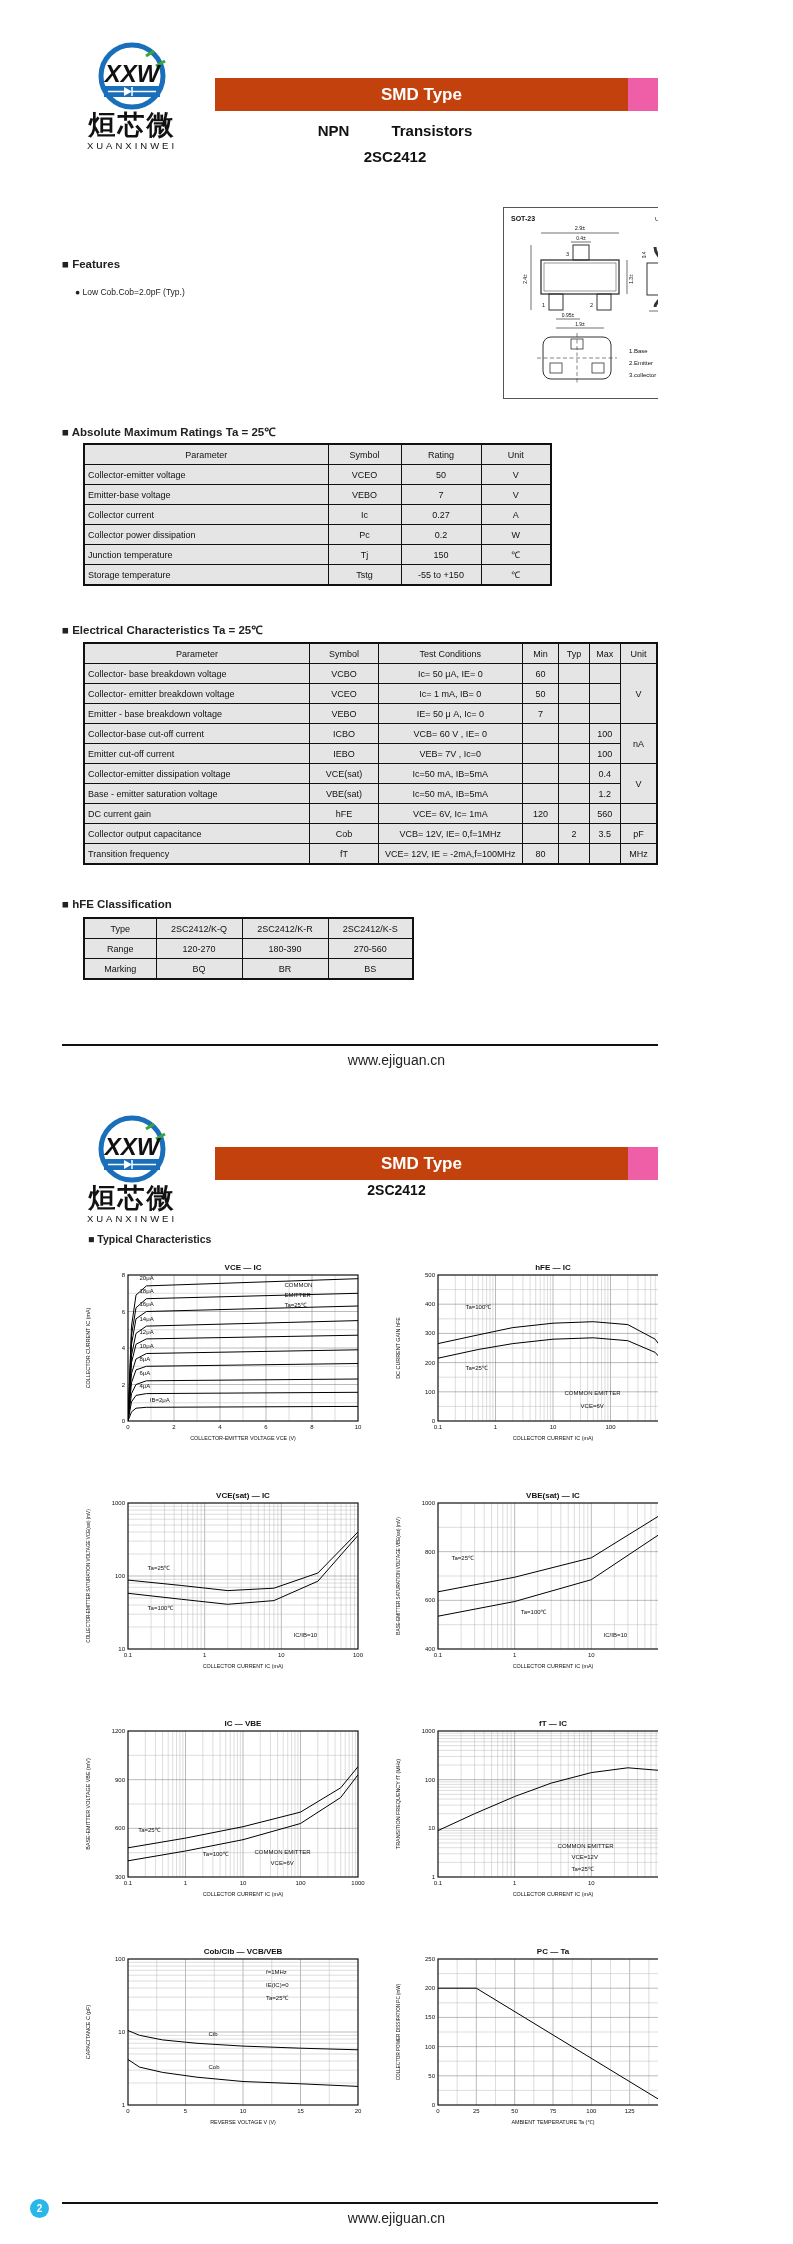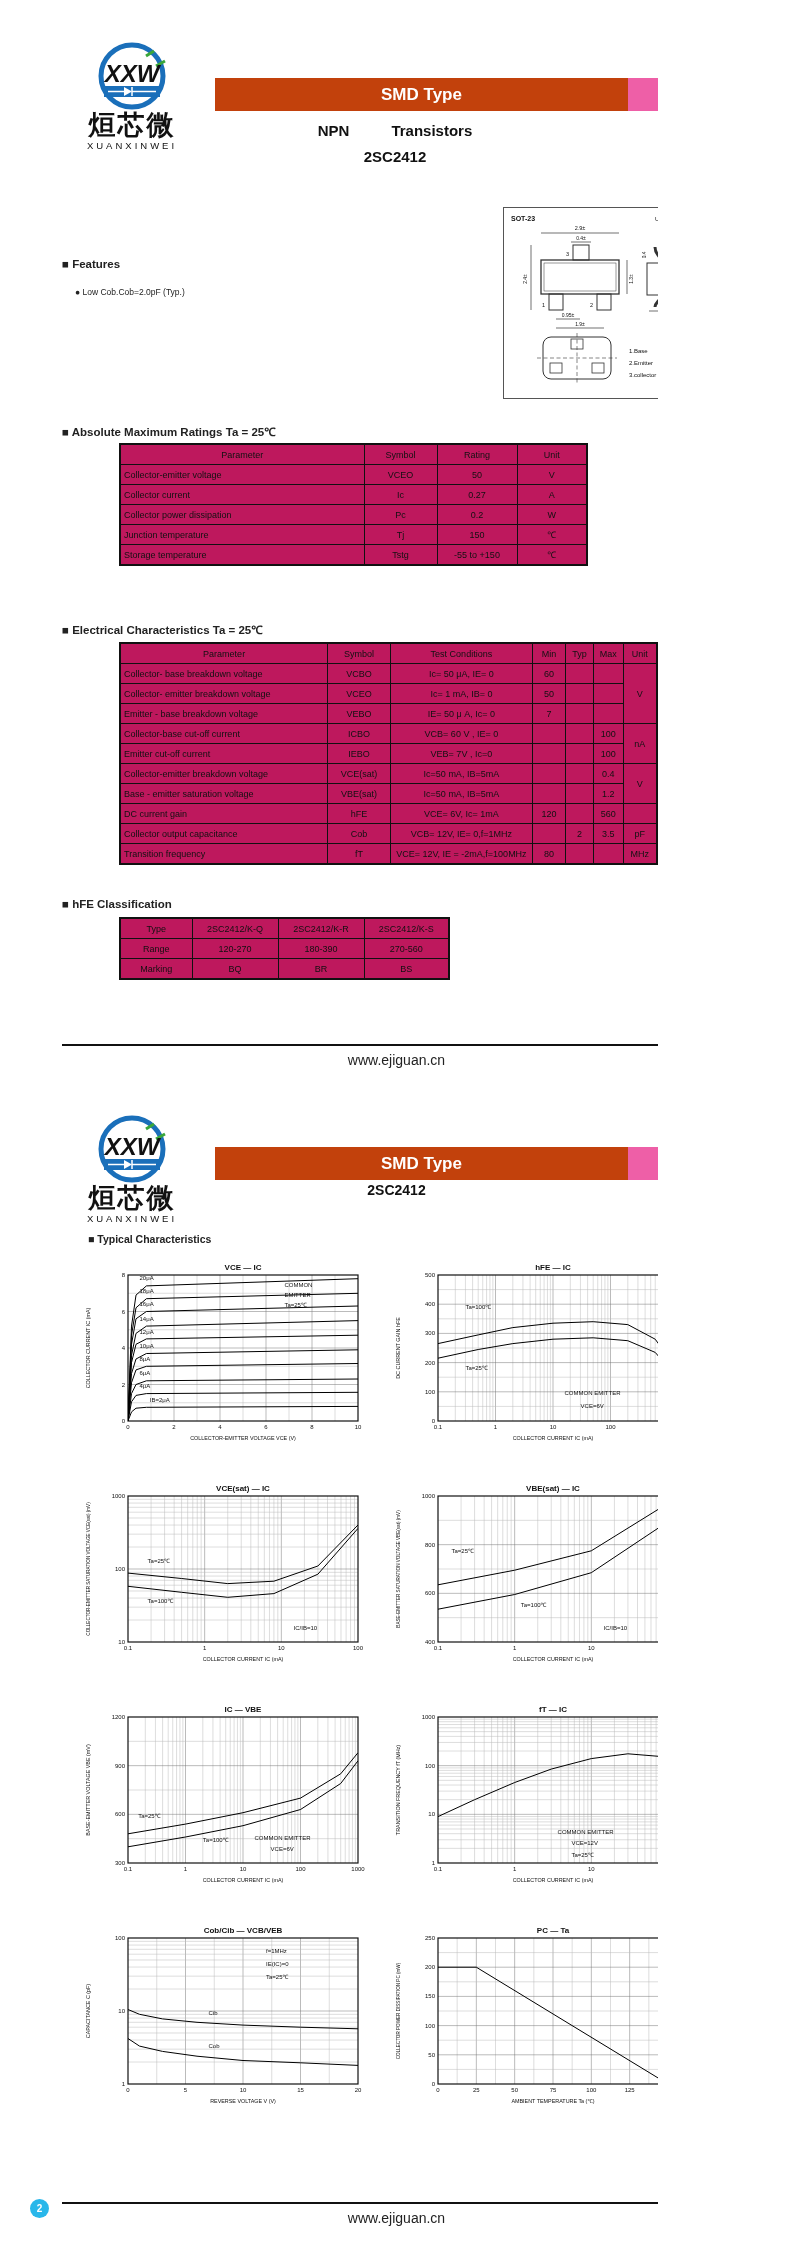--- a/index.html
+++ b/index.html
@@ -10,27 +10,27 @@
   .abs{position:absolute;}
   .banner{display:flex;height:33px;}
   .banner .cy{width:413px;background:#c2410c;color:#fff;font-weight:bold;font-size:17px;display:flex;align-items:center;justify-content:center;}
   .banner .pk{width:165px;background:#EE5FA7;color:#fff;font-weight:bold;font-size:15px;display:flex;align-items:center;justify-content:center;}
   .subtitle{width:500px;text-align:center;}
   .subtitle .l1{font-size:15px;font-weight:bold;}
   .subtitle .l1 .gap{display:inline-block;width:42px;}
   .subtitle .l2{font-size:15px;font-weight:bold;margin-top:9px;}
   .h1{font-size:11.5px;font-weight:bold;color:#222;}
   .feat-item{font-size:8.5px;color:#222;}
-  .dtable{position:absolute;border-collapse:collapse;table-layout:fixed;border:2px solid #111;background:#be185d;margin-left:36px;}
+  .dtable{position:absolute;border-collapse:collapse;table-layout:fixed;border:2px solid #111;background:#e5e5e5;}
   .dtable td,.dtable th{border:1px solid #111;font-size:9px;font-weight:normal;text-align:center;vertical-align:middle;padding:2px 3px;height:15px;overflow:hidden;white-space:nowrap;}
   .dtable td.pl{text-align:left;}
   .rule{background:#111;height:2px;}
   .url{width:793px;text-align:center;font-size:14px;color:#222;}
   .pagenum{width:19px;height:19px;border-radius:50%;background:#29B7EA;color:#fff;font-size:10px;font-weight:bold;display:flex;align-items:center;justify-content:center;}
-  #charts-grid{display:grid;grid-template-columns:310px 310px;grid-auto-rows:212px;row-gap:9px;}
+  #charts-grid{display:grid;grid-template-columns:310px 310px;grid-auto-rows:212px;row-gap:16px;}
   .chart svg{display:block;font-family:"Liberation Sans",sans-serif;}
   svg text{fill:#111;}
   .logo-svg{display:block;}
 </style>
 </head>
 <body>
 
 <div class="page" id="page1">
 
   <svg class="abs logo-svg" style="left:72px;top:40px" width="130" height="125" viewBox="0 0 130 125">
@@ -122,20 +122,26 @@
         </tr>
       </thead>
       <tbody>
         <tr>
           <td class="pl">Collector-emitter voltage</td>
           <td>VCEO</td>
           <td>50</td>
           <td>V</td>
         </tr>
         <tr>
+          <td class="pl">Emitter-base voltage</td>
+          <td>VEBO</td>
+          <td>7</td>
+          <td>V</td>
+        </tr>
+        <tr>
           <td class="pl">Collector current</td>
           <td>Ic</td>
           <td>0.27</td>
           <td>A</td>
         </tr>
         <tr>
           <td class="pl">Collector power dissipation</td>
           <td>Pc</td>
           <td>0.2</td>
           <td>W</td>
@@ -214,21 +220,21 @@
         </tr>
         <tr>
           <td class="pl">Emitter cut-off current</td>
           <td>IEBO</td>
           <td>VEB= 7V , Ic=0</td>
           <td></td>
           <td></td>
           <td>100</td>
         </tr>
         <tr>
-          <td class="pl">Collector-emitter breakdown voltage</td>
+          <td class="pl">Collector-emitter dissipation voltage</td>
           <td>VCE(sat)</td>
           <td>Ic=50 mA, IB=5mA</td>
           <td></td>
           <td></td>
           <td>0.4</td>
           <td rowspan="2">V</td>
         </tr>
         <tr>
           <td class="pl">Base - emitter saturation voltage</td>
           <td>VBE(sat)</td>

